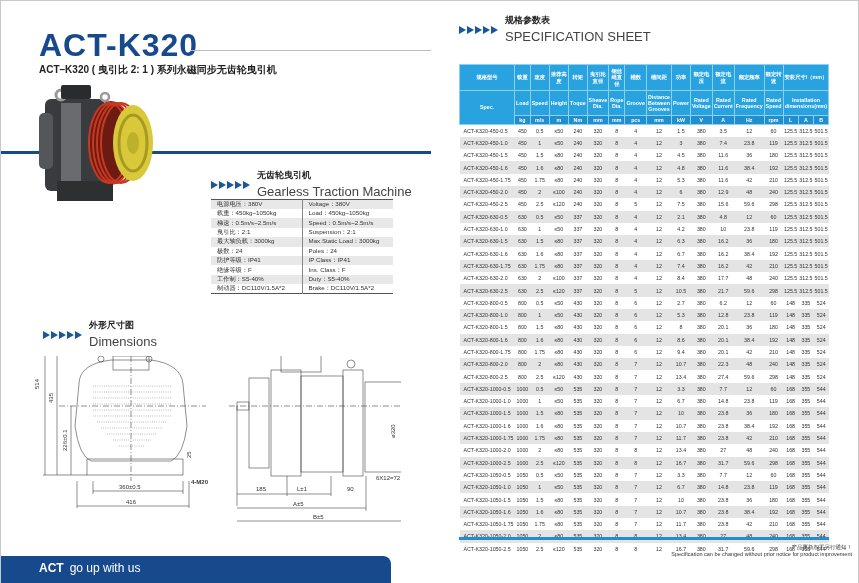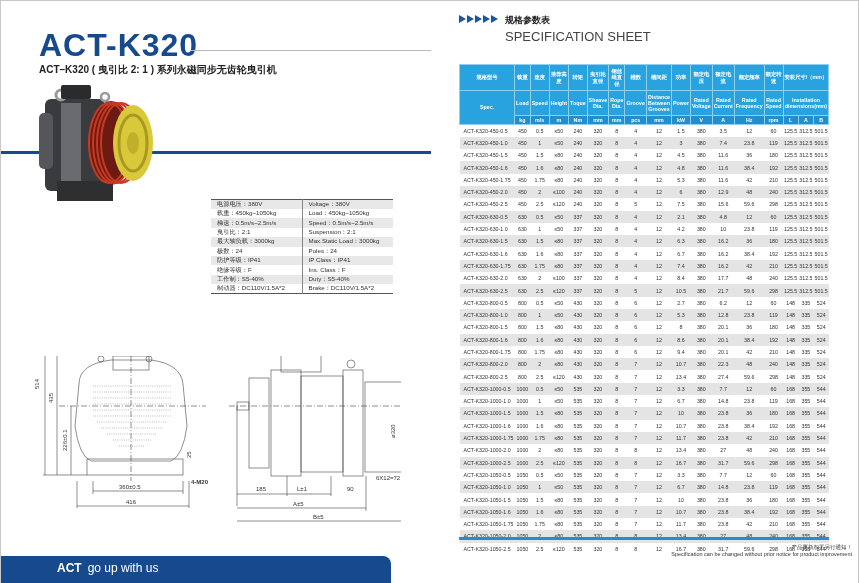--- a/index.html
+++ b/index.html
@@ -7,32 +7,32 @@
 .page{position:absolute;top:0;height:583px;background:#fff}
 .left{left:0;width:518px;border-right:1px solid #c8c8c8;border-left:1px solid #c8c8c8;border-top:1px solid #c8c8c8}
 .right{left:431px;width:428px;border-top:1px solid #c8c8c8;border-right:1px solid #c8c8c8}
 .title{position:absolute;left:38px;top:26px;font-size:32px;font-weight:bold;color:#174a8c;letter-spacing:1px}
 .title-rule{position:absolute;left:190px;top:49px;width:240px;height:1px;background:#bbb}
 .sub1,.sub2{position:absolute;left:38px;font-size:10px;font-weight:bold;color:#222;white-space:nowrap}
 .sub1{top:62px}
 .sub2{top:72px}
 .blue-line{position:absolute;left:0;top:150px;width:430px;height:3px;background:#174a8c}
 .motor{position:absolute;left:38px;top:84px;width:118px;height:120px}
-.sec-head{position:absolute;display:flex;align-items:flex-start}
+.sec-head{position:absolute;display:flex;align-items:center}
 .arrows{display:flex;margin-top:1px}
 .arrows span{width:0;height:0;border-top:4px solid transparent;border-bottom:4px solid transparent;border-left:7px solid #1a55a0;margin-right:1px}
 .sec-text{margin-left:6px}
 .sec-cn{font-size:9px;font-weight:bold;color:#222}
 .sec-en{font-size:13px;color:#444;margin-top:2px}
 .feat{position:absolute;left:210px;top:198px;width:182px;border-collapse:collapse;font-size:6.2px;color:#333;border-top:1px solid #555;border-bottom:1px solid #555}
 .feat td{height:9.4px;padding:0 6px;white-space:nowrap}
 .feat tr:nth-child(odd) td{background:#e8e8e8}
 .feat td:first-child{border-right:1px solid #888;width:91px}
 .drawing{position:absolute;left:30px;top:355px;width:370px;height:185px}
-.footer{position:absolute;left:0;top:555px;width:390px;height:28px;background:#174a8c;border-top-right-radius:8px;padding:5px 0 0 56px;color:#fff;font-size:12px}
+.footer{position:absolute;left:0;top:555px;width:390px;height:28px;background:#174a8c;border-top-right-radius:8px;padding:5px 0 0 38px;color:#fff;font-size:12px}
 .footer b{font-weight:bold;margin-right:6px}
 .spec{position:absolute;left:28px;top:63px;width:370px;border-collapse:collapse;font-size:5.3px;text-align:center;color:#333}
 .spec th{background:#29a3e0;color:#fff;font-weight:bold;border:1px solid #8fd0f0;padding:0 1px;line-height:1.15}
 .spec thead tr.r1 th{height:26px;font-size:5.3px}
 .spec thead tr.r2 th{height:25px}
 .spec thead tr.r3 th{height:9px;background:#1f8fd0}
 .spec td{height:12.3px;white-space:nowrap;padding:0 1px}
 .spec td:first-child{text-align:left;padding-left:4px;width:60px}
 .spec tbody tr:nth-child(even) td{background:#e4e4e4}
 .spec-bar{position:absolute;left:28px;top:536px;width:370px;height:3px;background:#1f8fd0}
@@ -62,20 +62,33 @@
       <ellipse cx="70" cy="58" rx="20" ry="40"></ellipse>
       <ellipse cx="74" cy="58" rx="20" ry="40"></ellipse>
       <ellipse cx="78" cy="58" rx="20" ry="40"></ellipse>
       <ellipse cx="82" cy="58" rx="20" ry="40"></ellipse>
     </g>
     <ellipse cx="94" cy="58" rx="20" ry="38" fill="#d8c83a"></ellipse>
     <ellipse cx="94" cy="58" rx="14" ry="28" fill="none" stroke="#a89a20" stroke-width="3"></ellipse>
     <ellipse cx="94" cy="58" rx="6" ry="11" fill="#bfb02c"></ellipse>
   </svg>
 
+  <div class="sec-head" style="left:210px;top:168px">
+    <div class="arrows">
+        <span></span>
+        <span></span>
+        <span></span>
+        <span></span>
+        <span></span>
+      </div>
+    <div class="sec-text">
+      <div class="sec-cn">无齿轮曳引机</div>
+      <div class="sec-en">Gearless Traction Machine</div>
+    </div>
+  </div>
 
   <table class="feat">
     <tbody id="feat-body">
         <tr>
           <td>电源电压：380V</td>
           <td>Voltage：380V</td>
         </tr>
         <tr>
           <td>载重：450kg~1050kg</td>
           <td>Load：450kg~1050kg</td>
@@ -108,20 +121,33 @@
           <td>工作制：S5-40%</td>
           <td>Duty：S5-40%</td>
         </tr>
         <tr>
           <td>制动器：DC110V/1.5A*2</td>
           <td>Brake：DC110V/1.5A*2</td>
         </tr>
       </tbody>
   </table>
 
+  <div class="sec-head" style="left:42px;top:318px">
+    <div class="arrows">
+        <span></span>
+        <span></span>
+        <span></span>
+        <span></span>
+        <span></span>
+      </div>
+    <div class="sec-text">
+      <div class="sec-cn">外形尺寸图</div>
+      <div class="sec-en">Dimensions</div>
+    </div>
+  </div>
 
   <svg class="drawing" viewBox="0 0 370 185" font-family="Liberation Sans, sans-serif" font-size="6" fill="none" stroke="#444" stroke-width="0.6">
 
     <path d="M48 28 Q48 8 80 4 L120 4 Q150 8 152 28 L156 70 Q152 100 140 105 L60 105 Q48 100 44 70 Z"></path>
     <rect x="82" y="0" width="36" height="14"></rect>
     <circle cx="70" cy="3" r="3"></circle>
       <circle cx="118" cy="3" r="3"></circle>
     <g stroke="#777" stroke-dasharray="0.8 1.4">
       <path d="M62 30 H140 M62 36 H140 M62 42 H140 M62 48 H140 M62 54 H140 M62 60 H140 M66 66 H136 M70 72 H132 M76 78 H126 M82 84 H120 M88 90 H114"></path>
     </g>

